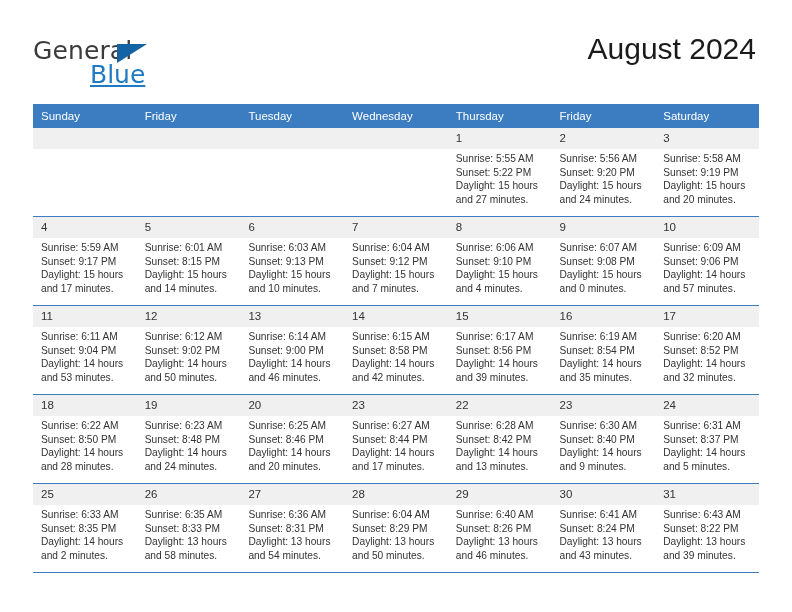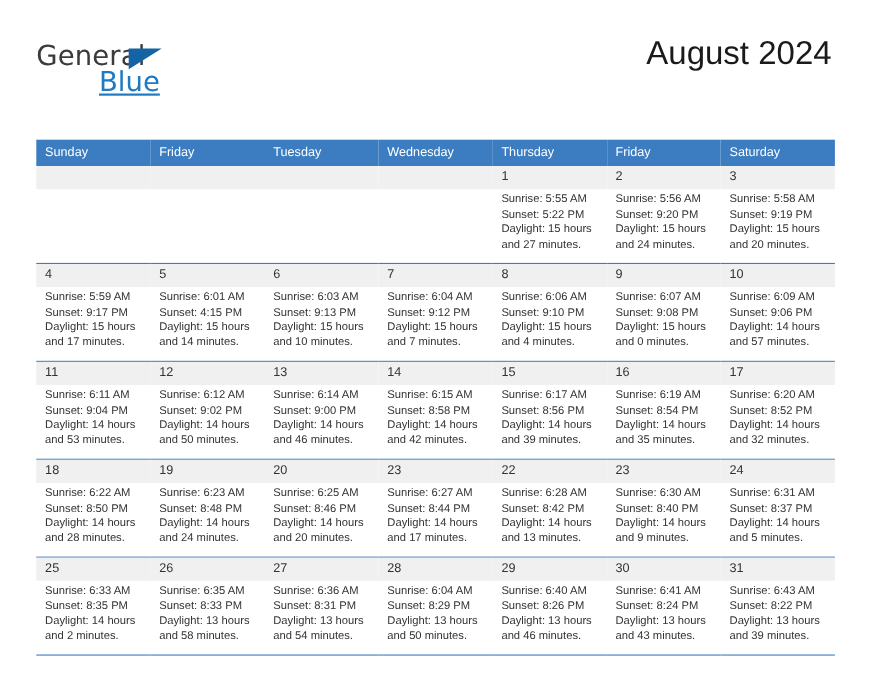--- a/index.html
+++ b/index.html
@@ -89,21 +89,20 @@
   .calendar {
     position: absolute;
     left: 33px;
     top: 104px;
     width: 726px;
   }
   table.cal {
     width: 726px;
     border-collapse: collapse;
     table-layout: fixed;
-    margin-top: 23px;
   }
   table.cal th {
     background: #3b7dc0;
     color: #ffffff;
     font-size: 11.5px;
     font-weight: normal;
     text-align: left;
     padding: 6px 0 6px 8px;
     height: 12px;
     border: none;
@@ -240,21 +239,21 @@
                   <div>Daylight: 15 hours</div>
                   <div>and 17 minutes.</div>
                 </div>
               </div>
             </td>
             <td class="daycell">
               <div class="cell-inner">
                 <span class="datenum">5</span>
                 <div class="info">
                   <div>Sunrise: 6:01 AM</div>
-                  <div>Sunset: 4:15 PM</div>
+                  <div>Sunset: 8:15 PM</div>
                   <div>Daylight: 15 hours</div>
                   <div>and 14 minutes.</div>
                 </div>
               </div>
             </td>
             <td class="daycell">
               <div class="cell-inner">
                 <span class="datenum">6</span>
                 <div class="info">
                   <div>Sunrise: 6:03 AM</div>

